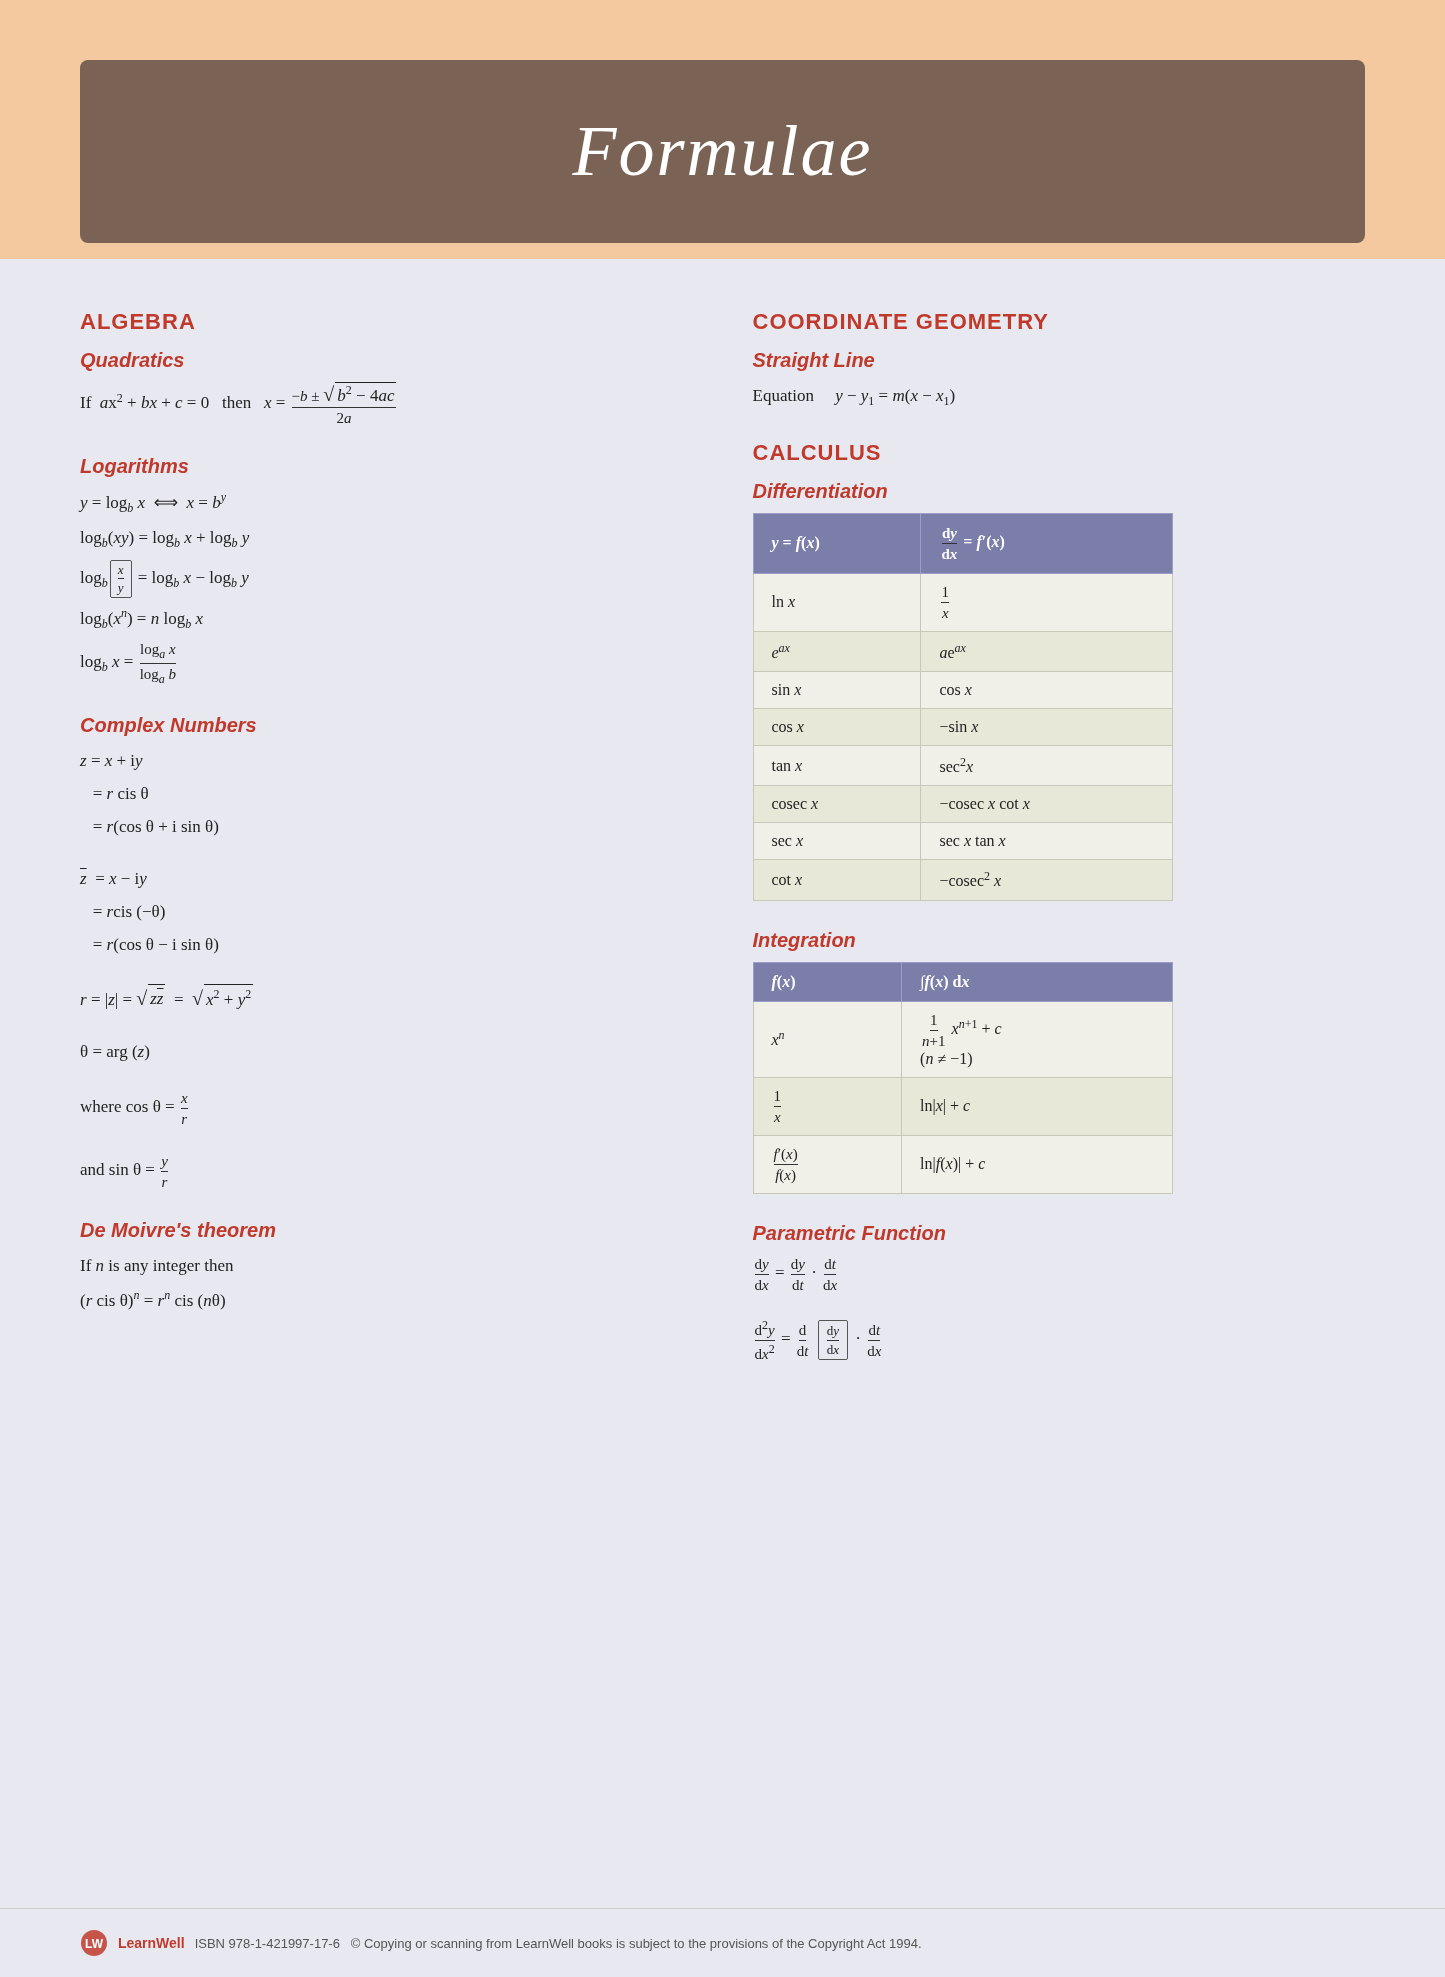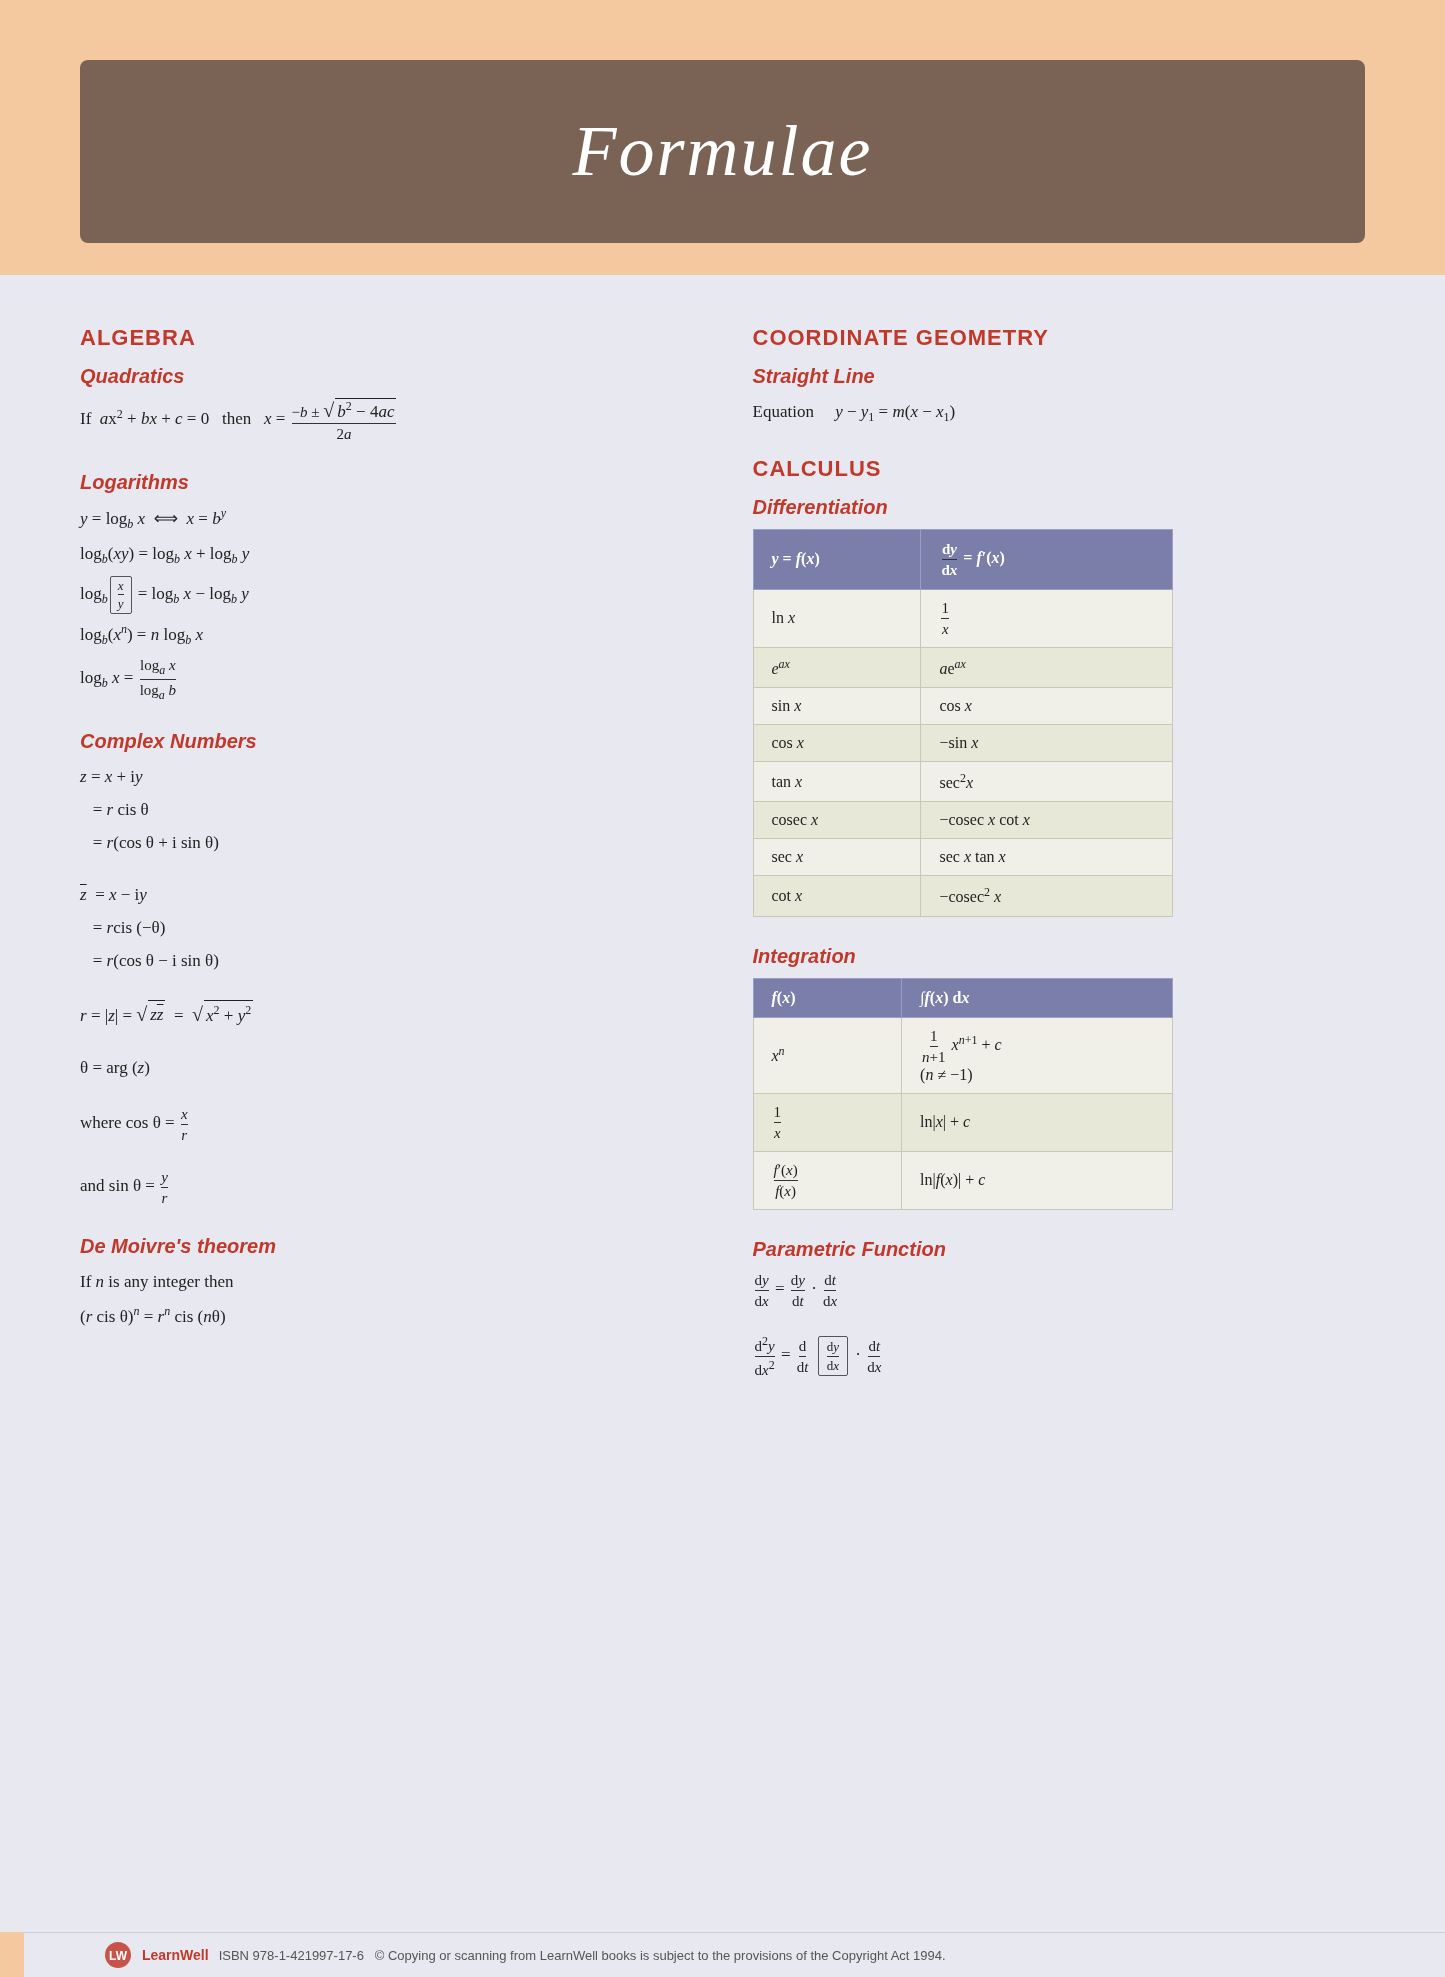--- a/index.html
+++ b/index.html
@@ -14,21 +14,21 @@
       width: 1445px;
       min-height: 1977px;
       background: #f5c9a0;
       display: flex;
       flex-direction: column;
     }
 
     
     .header-area {
       background: #f5c9a0;
-      padding: 60px 80px 32px 80px;
+      padding: 60px 80px 16px 80px;
     }
 
     .title-box {
       background: #7a6355;
       border-radius: 8px;
       padding: 50px 20px;
       text-align: center;
     }
 
     .title-box h1 {
@@ -147,26 +147,25 @@
       border: 1px solid #c8c8b8;
     }
 
     .calc-table tr:nth-child(even) td {
       background: #e8e8d8;
     }
 
     
     .footer {
       background: #e8e8f0;
-      padding: 8px 80px;
+      padding: 20px 80px;
       border-top: 1px solid #ccc;
       display: flex;
       align-items: center;
       gap: 10px;
-      margin-left: 24px;
     }
 
     .footer-text {
       font-size: 13px;
       color: #555;
       font-family: Arial, sans-serif;
     }
 
     .footer-brand {
       font-weight: 700;

